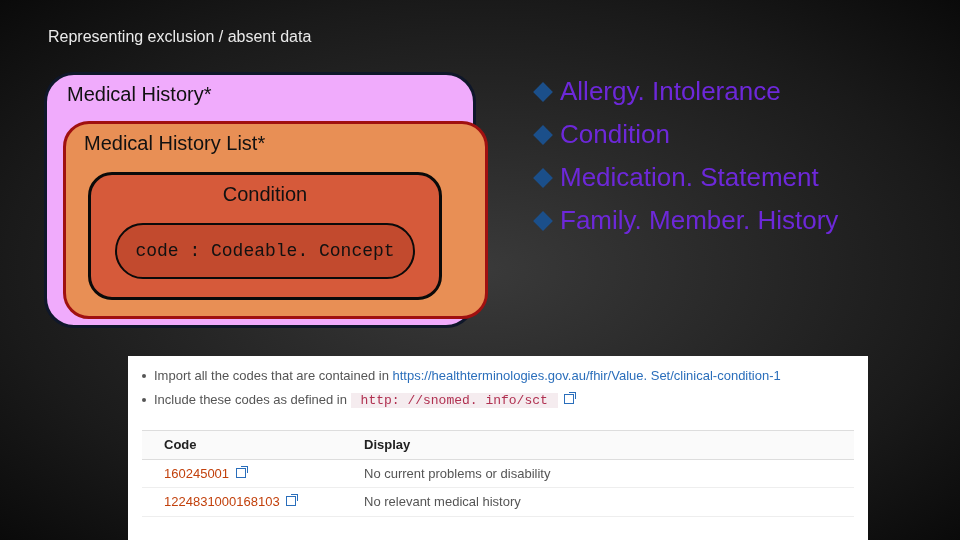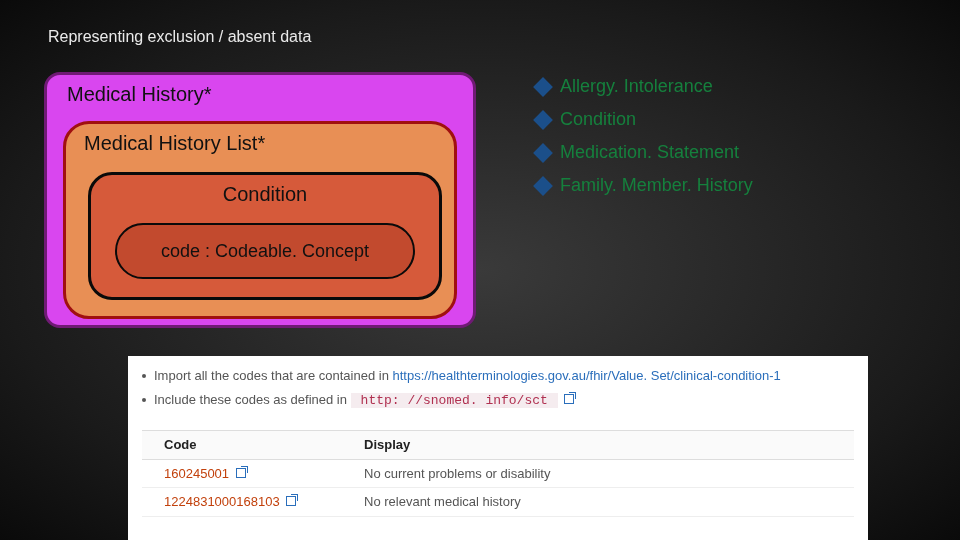--- a/index.html
+++ b/index.html
@@ -23,35 +23,35 @@
     position: absolute;
     top: 72px;
     left: 44px;
     width: 432px;
     height: 256px;
   }
   .box-outer {
     position: absolute;
     top: 0; left: 0;
     width: 432px; height: 256px;
-    background: #d946ef;
-    border: 3px solid #701a75;
-    border-radius: 16px;
+    background: #f0abfc;
+    border: 3px solid #0f172a;
+    border-radius: 30px;
   }
   .box-outer-label {
     position: absolute;
     top: 8px; left: 20px;
     color: #111;
     font-size: 20px;
     font-weight: 400;
   }
   .box-mid {
     position: absolute;
     top: 46px; left: 16px;
-    width: 394px; height: 198px;
+    width: 425px; height: 198px;
     background: #e88f55;
     border: 3px solid #a01010;
     border-radius: 26px;
   }
   .box-mid-label {
     position: absolute;
     top: 8px; left: 18px;
     color: #111;
     font-size: 20px;
     font-weight: 400;
@@ -81,34 +81,35 @@
     width: 300px;
     height: 56px;
     background: #c24a2e;
     border: 2px solid #0a0a0a;
     border-radius: 28px;
     display: flex;
     align-items: center;
     justify-content: center;
     color: #111;
     font-size: 18px;
+    font-family: Liberation Mono, monospace;
   }
   .bullets {
     position: absolute;
     top: 76px;
     left: 536px;
     width: 400px;
   }
   .bullet {
     display: flex;
     align-items: center;
     gap: 8px;
     margin-bottom: 12px;
-    font-size: 18px;
-    color: #15803d;
+    font-size: 26px;
+    color: #6d28d9;
   }
   .diamond {
     width: 14px; height: 14px;
     background: #1b4f8a;
     transform: rotate(45deg);
     flex: 0 0 14px;
     margin-right: 2px;
   }
 
   .codes-panel {

